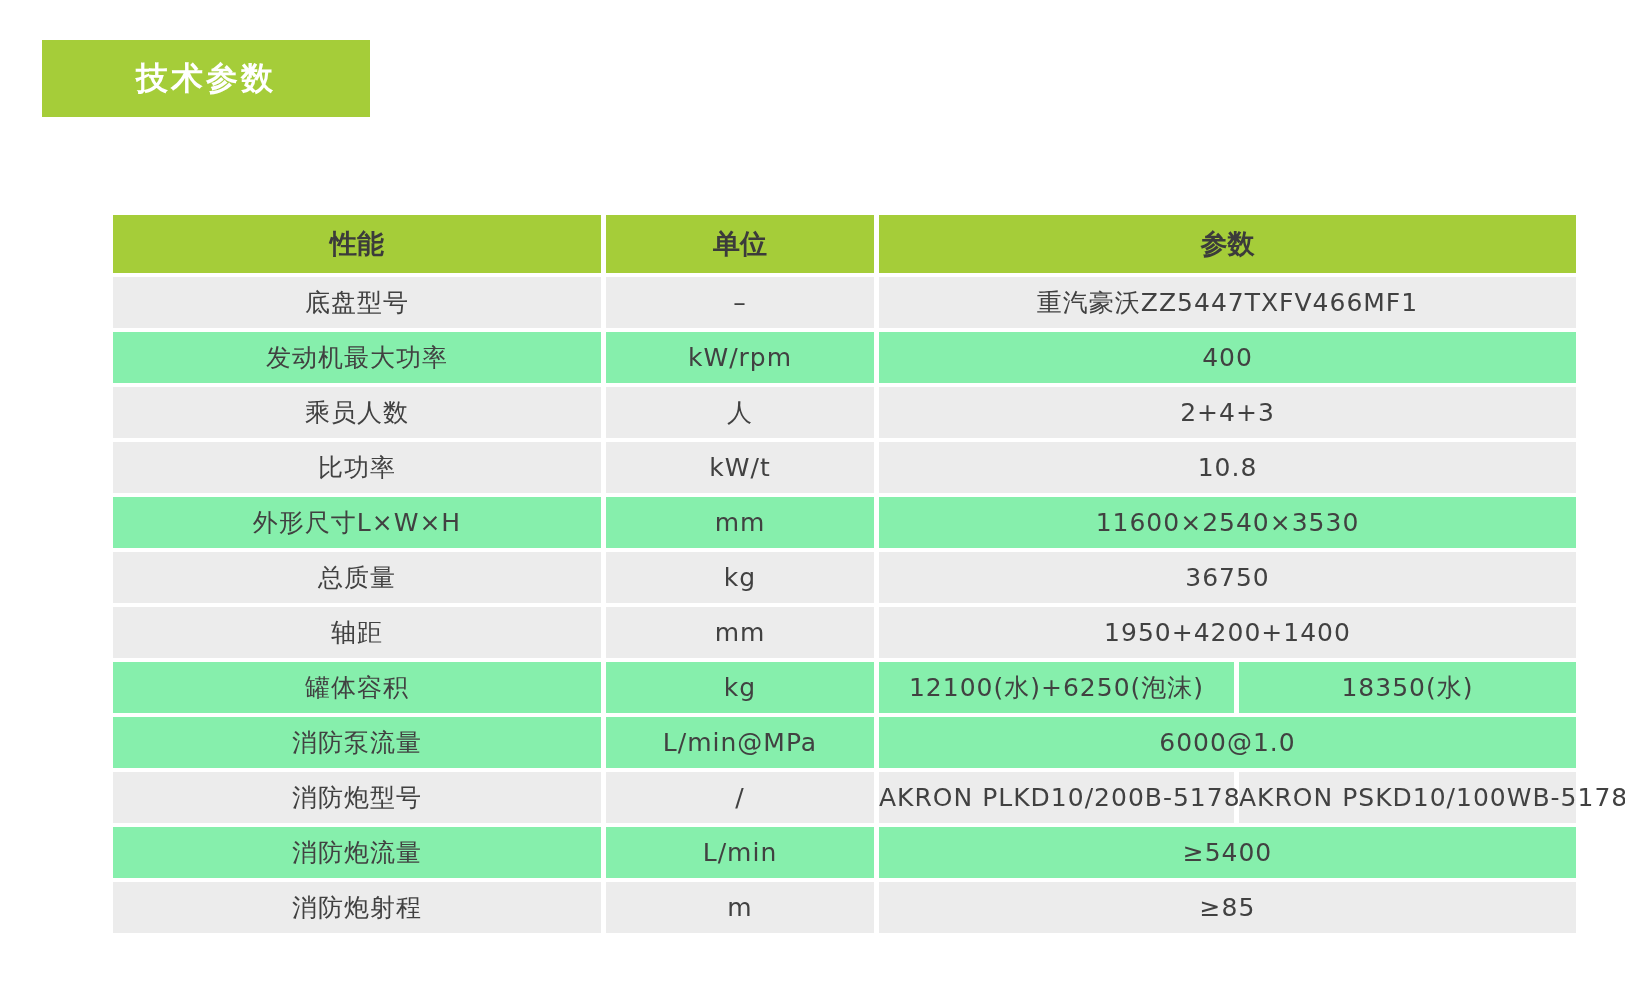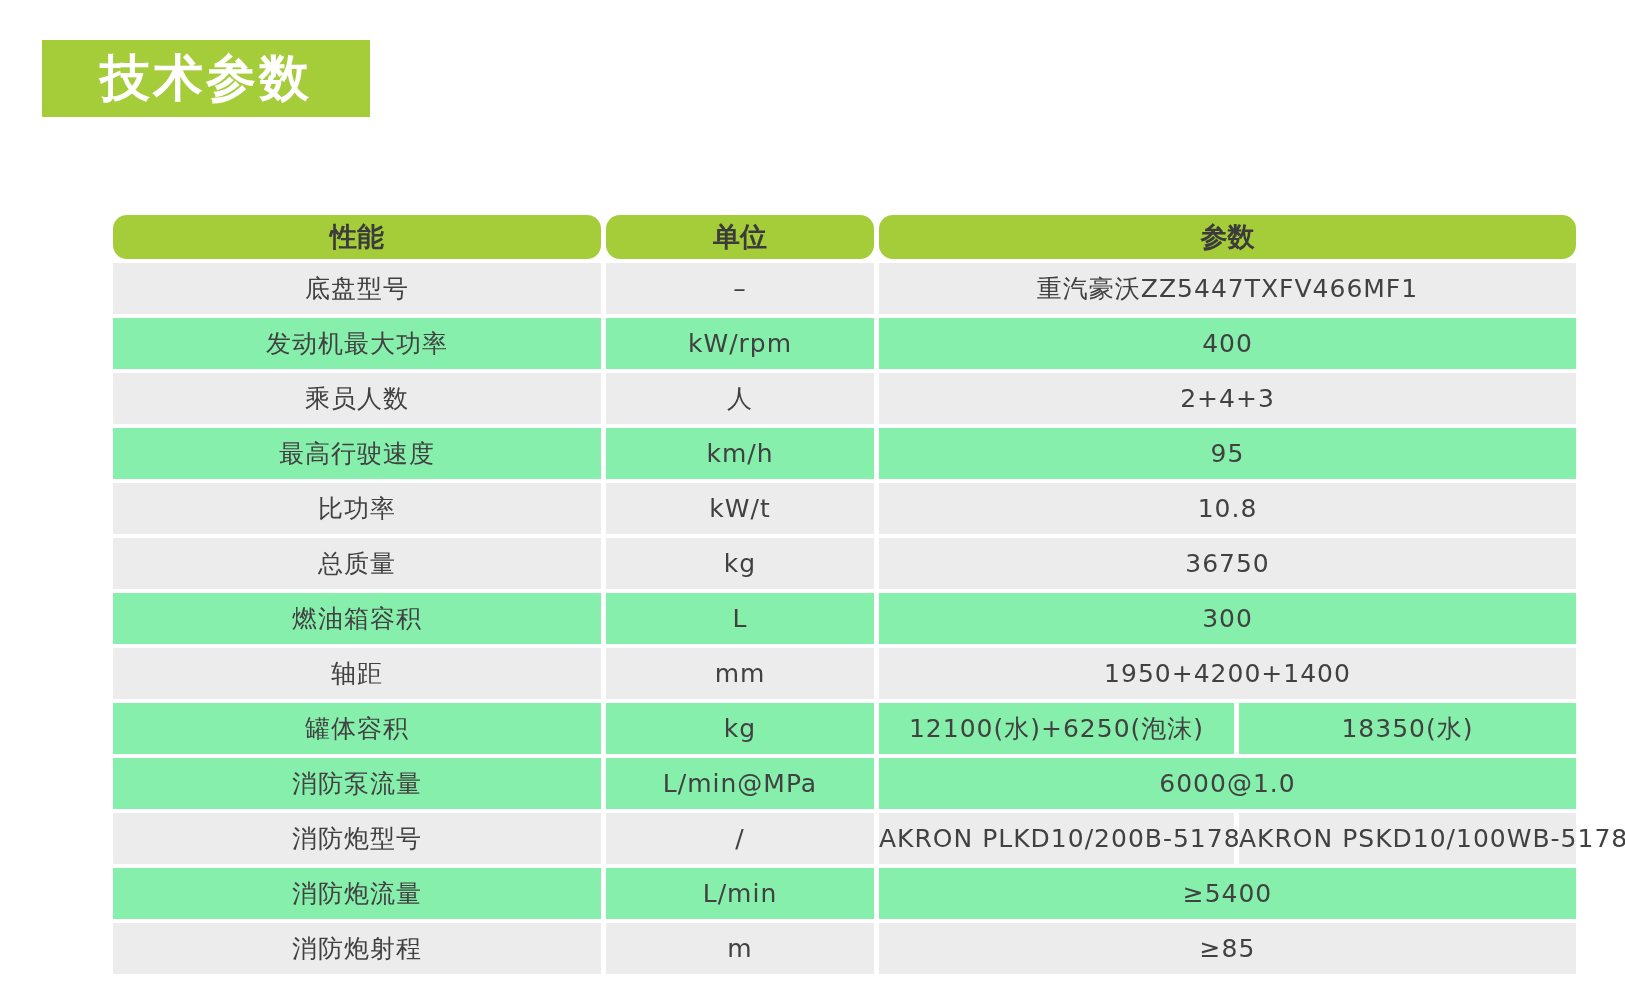--- a/index.html
+++ b/index.html
@@ -23,42 +23,41 @@
     top: 40px;
     width: 328px;
     height: 77px;
     background: #a5cd39;
     display: flex;
     align-items: center;
     justify-content: center;
   }
   .title-badge span {
     color: #ffffff;
-    font-size: 50px;
+    font-size: 32px;
     font-weight: bold;
     letter-spacing: 3px;
   }
   table.specs {
     position: absolute;
     left: 108px;
     top: 211px;
     width: 1473px;
     border-collapse: separate;
     border-spacing: 5px 4px;
     table-layout: fixed;
   }
   table.specs th {
     background: #a5cd39;
     color: #3b3b3b;
     font-size: 27px;
     font-weight: bold;
     height: 42px;
     vertical-align: middle;
-    padding: 1px;
-    border-radius: 14px;
+    padding: 8px;
   }
   table.specs td {
     font-size: 25px;
     color: #414141;
     height: 51px;
     text-align: center;
     vertical-align: middle;
     padding: 0;
     letter-spacing: 1px;
     white-space: nowrap;
@@ -99,39 +98,34 @@
         <tr class="row-dark">
           <td>发动机最大功率</td>
           <td>kW/rpm</td>
           <td colspan="2">400</td>
         </tr>
         <tr class="row-light">
           <td>乘员人数</td>
           <td>人</td>
           <td colspan="2">2+4+3</td>
         </tr>
-        <tr class="row-dark">
-          <td>最高行驶速度</td>
-          <td>km/h</td>
-          <td colspan="2">95</td>
-        </tr>
         <tr class="row-light">
           <td>比功率</td>
           <td>kW/t</td>
           <td colspan="2">10.8</td>
         </tr>
+        <tr class="row-dark">
+          <td>外形尺寸L×W×H</td>
+          <td>mm</td>
+          <td colspan="2">11600×2540×3530</td>
+        </tr>
         <tr class="row-light">
           <td>总质量</td>
           <td>kg</td>
           <td colspan="2">36750</td>
-        </tr>
-        <tr class="row-dark">
-          <td>燃油箱容积</td>
-          <td>L</td>
-          <td colspan="2">300</td>
         </tr>
         <tr class="row-light">
           <td>轴距</td>
           <td>mm</td>
           <td colspan="2">1950+4200+1400</td>
         </tr>
         <tr class="row-dark">
           <td>罐体容积</td>
           <td>kg</td>
           <td>12100(水)+6250(泡沫)</td>

